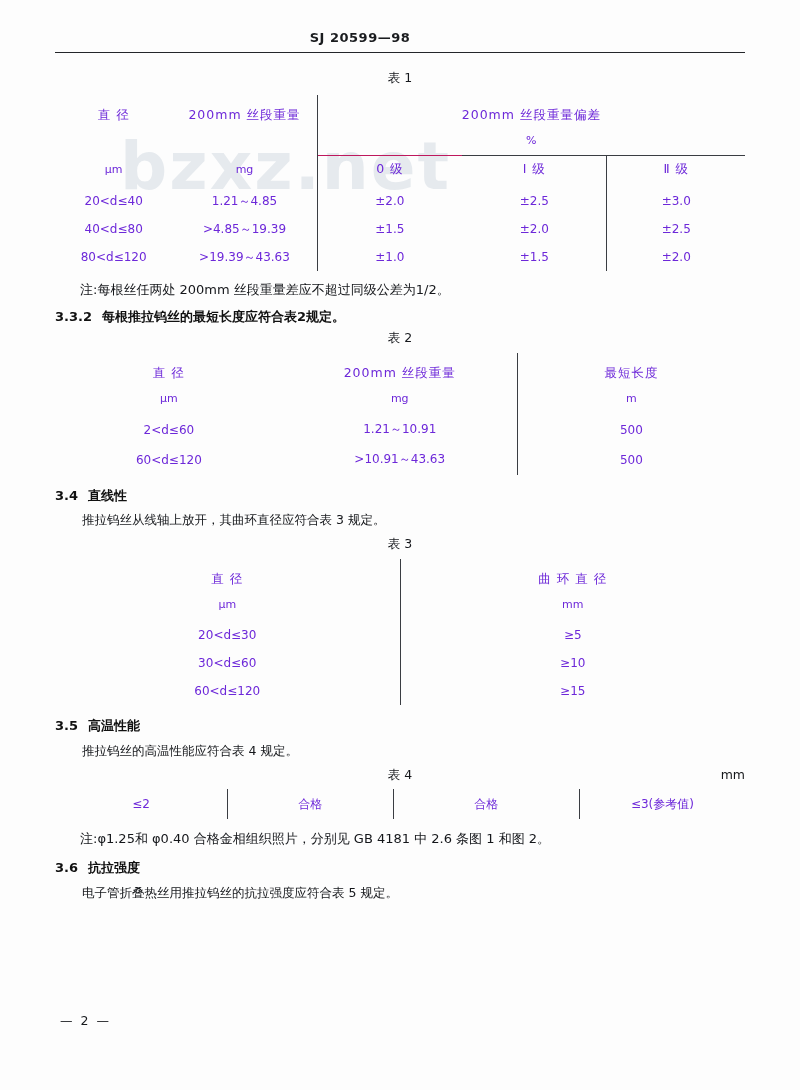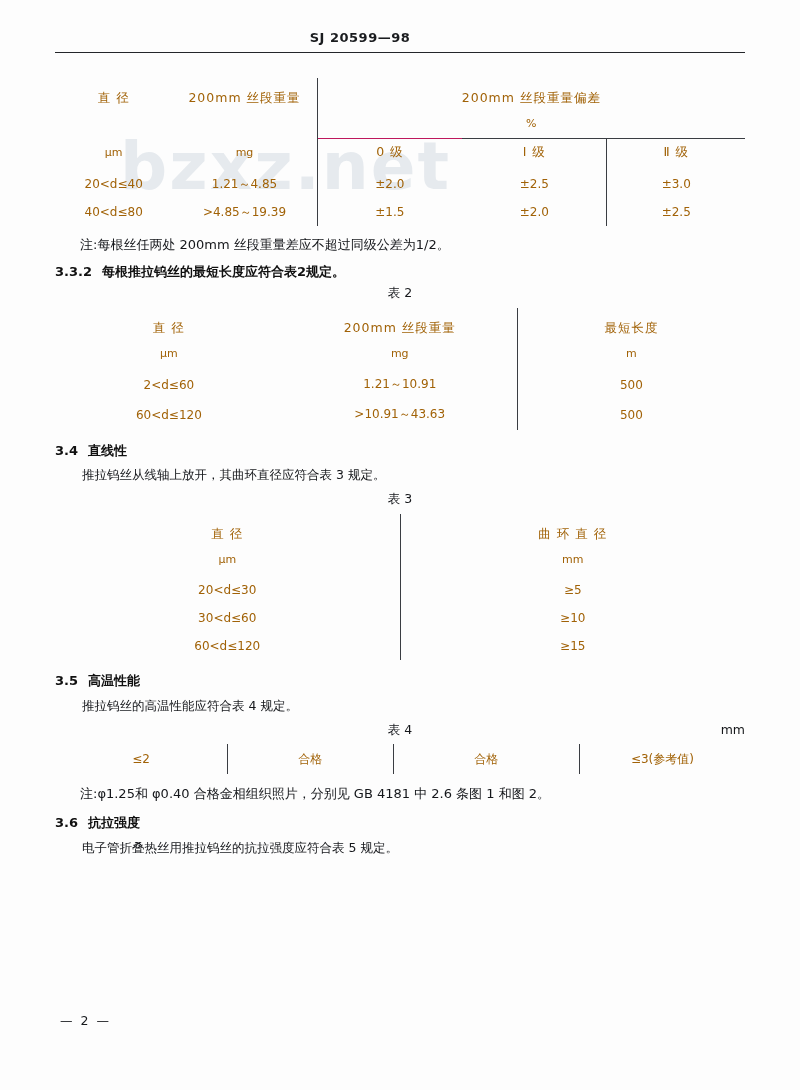--- a/index.html
+++ b/index.html
@@ -111,21 +111,21 @@
     top: 0;
     font-size: 12.5px;
   }
 
   
   table.doc-table {
     border-collapse: collapse;
     width: 690px;
     margin-left: 55px;
     font-size: 12px;
-    color: #a16207;
+    color: #6d28d9;
     table-layout: fixed;
   }
   table.doc-table td, table.doc-table th {
     border: 0;
     padding: 5px 2px;
     text-align: center;
     font-weight: normal;
     vertical-align: middle;
   }
   .rule-top td   { border-top: 2px solid #202226; }
@@ -152,20 +152,23 @@
 <div class="page">
 
   <div class="watermark">bzxz.net</div>
 
   <div class="doc-header">SJ 20599—98</div>
   <div class="header-rule"></div>
 
   <div class="content">
 
     <div style="height:70px"></div>
+    <div class="tbl-caption-row">
+      <p class="tbl-caption">表 1</p>
+    </div>
 
     <table class="doc-table" style="margin-top:8px">
       <colgroup>
         <col style="width:17%">
           <col style="width:21%">
         <col style="width:21%">
           <col style="width:21%">
           <col style="width:20%">
       </colgroup>
       <tbody>
@@ -194,20 +197,27 @@
           <td>±2.5</td>
           <td class="vl-l">±3.0</td>
         </tr>
         <tr class="rule-thin">
           <td style="padding:7px 2px">40&lt;d≤80</td>
           <td>&gt;4.85～19.39</td>
           <td class="vl-l">±1.5</td>
           <td>±2.0</td>
           <td class="vl-l">±2.5</td>
         </tr>
+        <tr class="rule-thin rule-bot">
+          <td style="padding:7px 2px">80&lt;d≤120</td>
+          <td>&gt;19.39～43.63</td>
+          <td class="vl-l">±1.0</td>
+          <td>±1.5</td>
+          <td class="vl-l">±2.0</td>
+        </tr>
       </tbody>
     </table>
 
     <p class="note-line" style="margin-top:10px">注:每根丝任两处 200mm 丝段重量差应不超过同级公差为1/2。</p>
 
     <p class="sec-head" style="margin-top:9px">
       <span class="num">3.3.2</span><span>每根推拉钨丝的最短长度应符合表2规定。</span>
     </p>
 
     <div class="tbl-caption-row" style="margin-top:4px">

